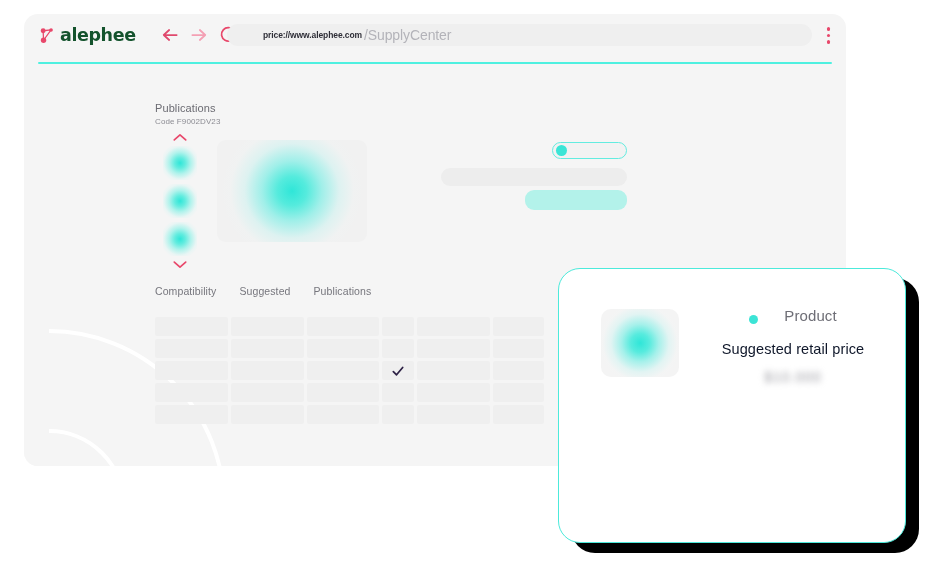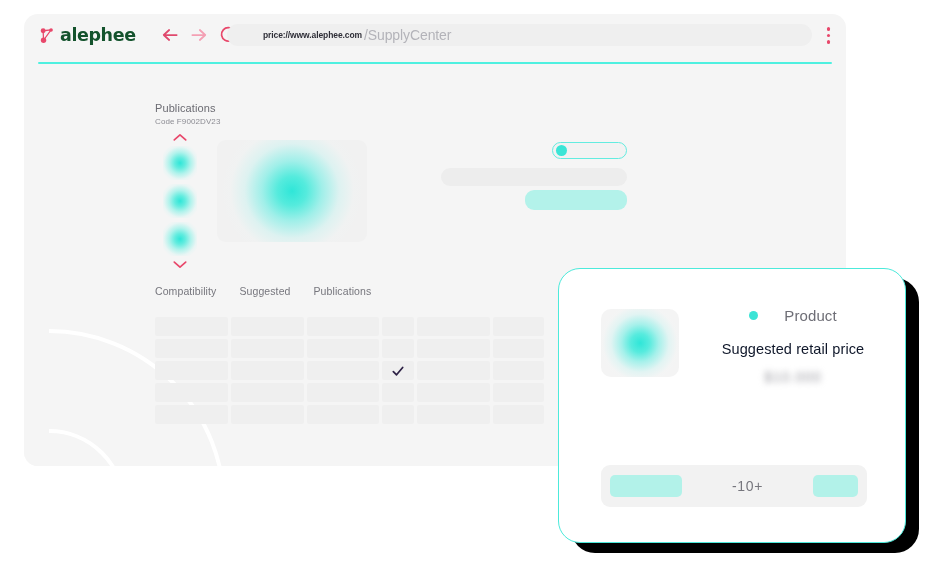--- a/index.html
+++ b/index.html
@@ -313,21 +313,21 @@
       radial-gradient(circle at 50% 50%, #2fe6d8 0%, #57ebde 18%, rgba(112,238,228,0.60) 36%, rgba(178,244,240,0.28) 56%, rgba(238,250,249,0.08) 72%, rgba(244,244,244,0) 84%),
       #f4f4f4;
   }
 
   .card-product-row {
     position: absolute;
     left: 139px;
     top: 38px;
     width: 190px;
     display: flex;
-    align-items: center;
+    align-items: flex-end;
     justify-content: center;
     gap: 26px;
   }
   .dot-cyan {
     width: 9px;
     height: 9px;
     border-radius: 50%;
     background: #3ce4d6;
     display: block;
   }
@@ -532,19 +532,14 @@
   <div class="card-thumb"></div>
 
   <div class="card-product-row">
     <span class="dot-cyan"></span>
     <span class="card-product-label">Product</span>
   </div>
 
   <div class="card-price-label">Suggested retail price</div>
   <div class="card-price-value">$10.000</div>
 
-  <div class="stepper">
-    <button class="step-block-wide"></button>
-    <span class="step-value">-10+</span>
-    <button class="step-block-small"></button>
-  </div>
 
 </div>
 
 </body></html>

